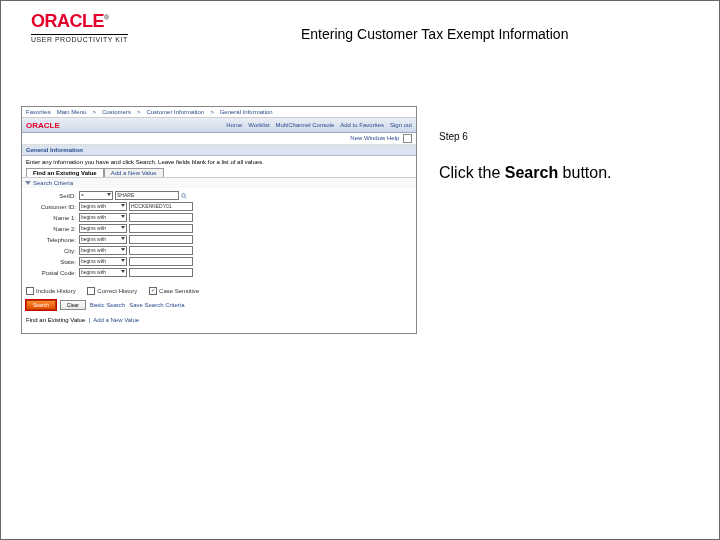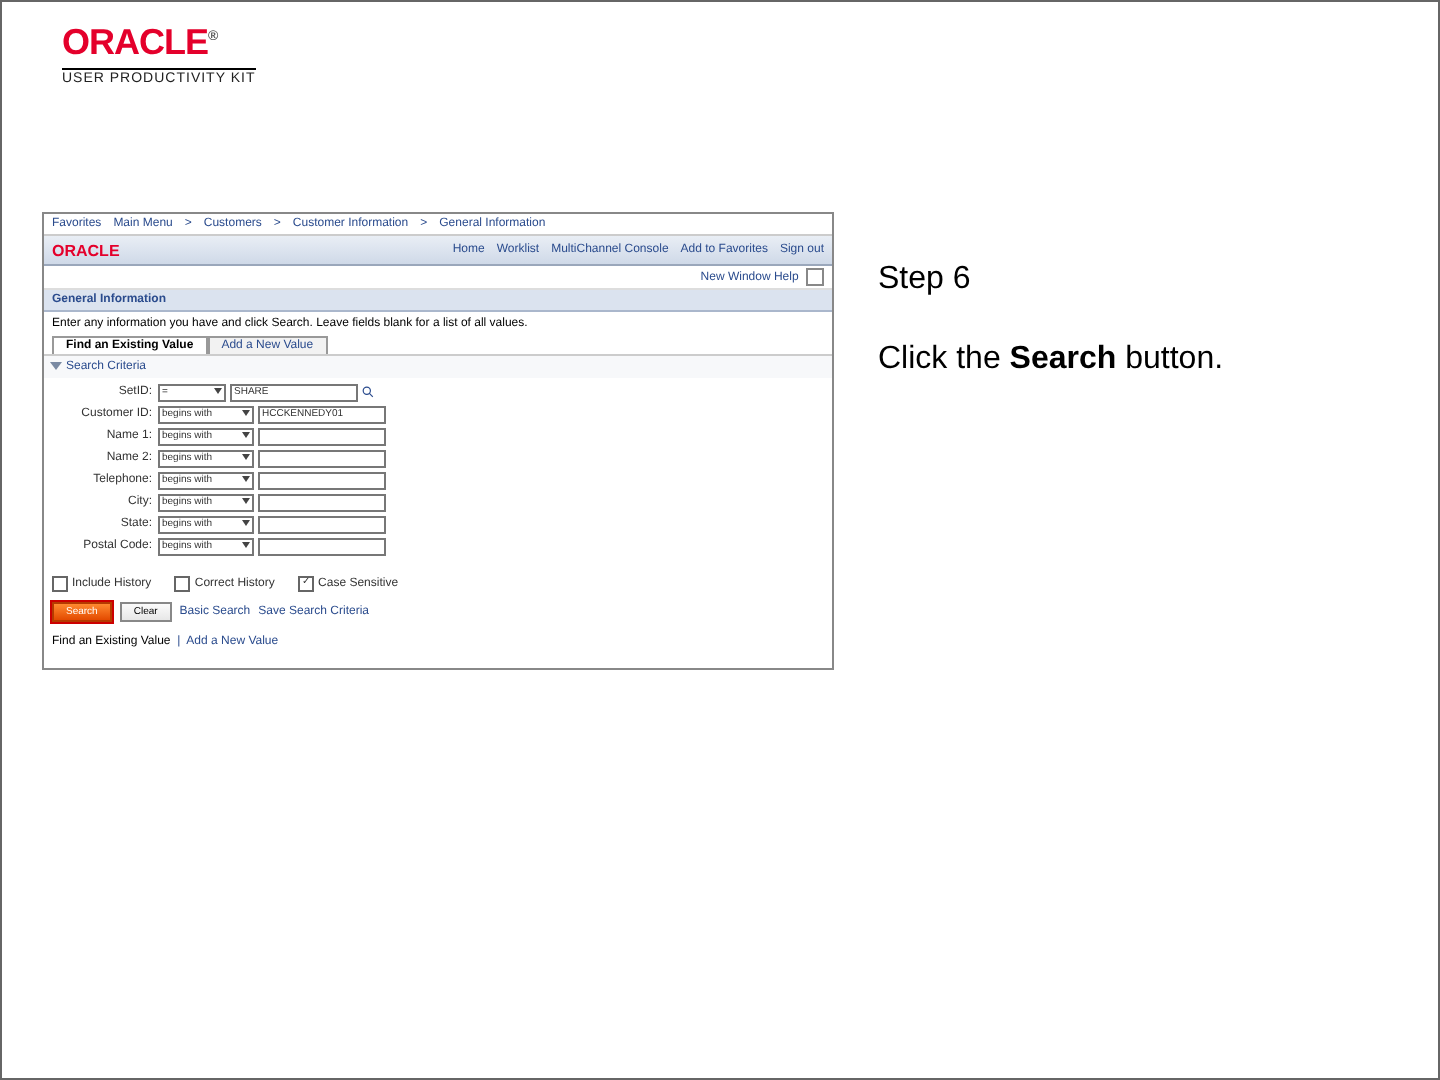--- a/index.html
+++ b/index.html
@@ -56,21 +56,21 @@
   }
 
   
   .side-panel {
     position: absolute;
     right: 20px;
     top: 130px;
     width: 260px;
   }
   .step-label {
-    font-size: 16px;
+    font-size: 10px;
     margin-bottom: 22px;
   }
   .step-text {
     font-size: 16px;
   }
   .step-text b { font-weight: bold; }
 
   
   .shot {
     position: absolute;
@@ -258,20 +258,21 @@
 
 <div class="page">
 
   <div class="logo-block">
     <div class="oracle-word">
       <span>ORACLE</span><sup>®</sup>
     </div>
     <div class="upk-sub">USER PRODUCTIVITY KIT</div>
   </div>
 
+  <div class="doc-title">Entering Customer Tax Exempt Information</div>
 
   <div class="side-panel">
     <div class="step-label">Step 6</div>
     <div class="step-text">
       <span>Click the </span><b>Search</b><span> button.</span>
     </div>
   </div>
 
   <div class="shot">
 

